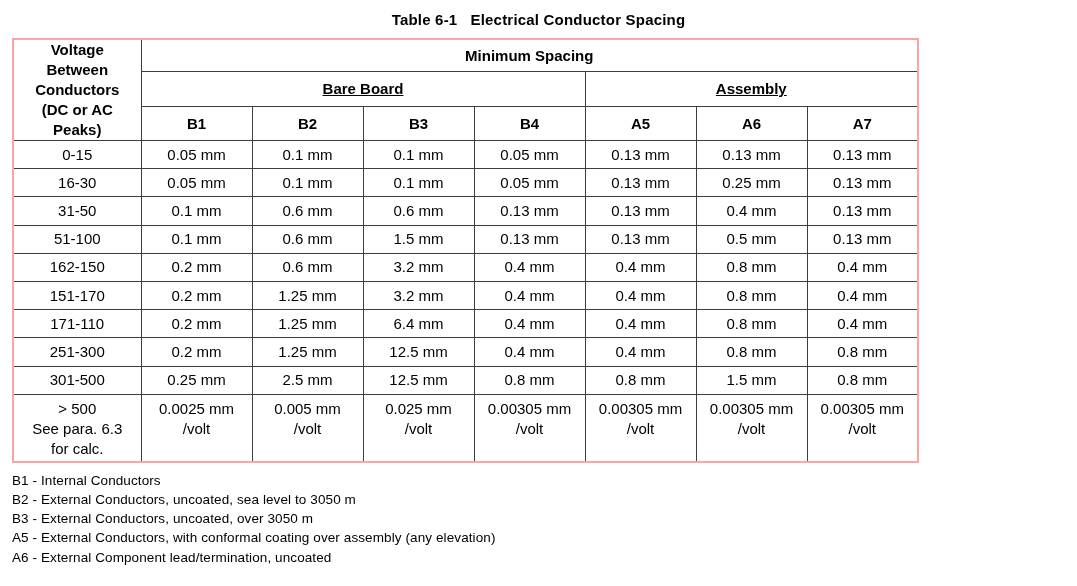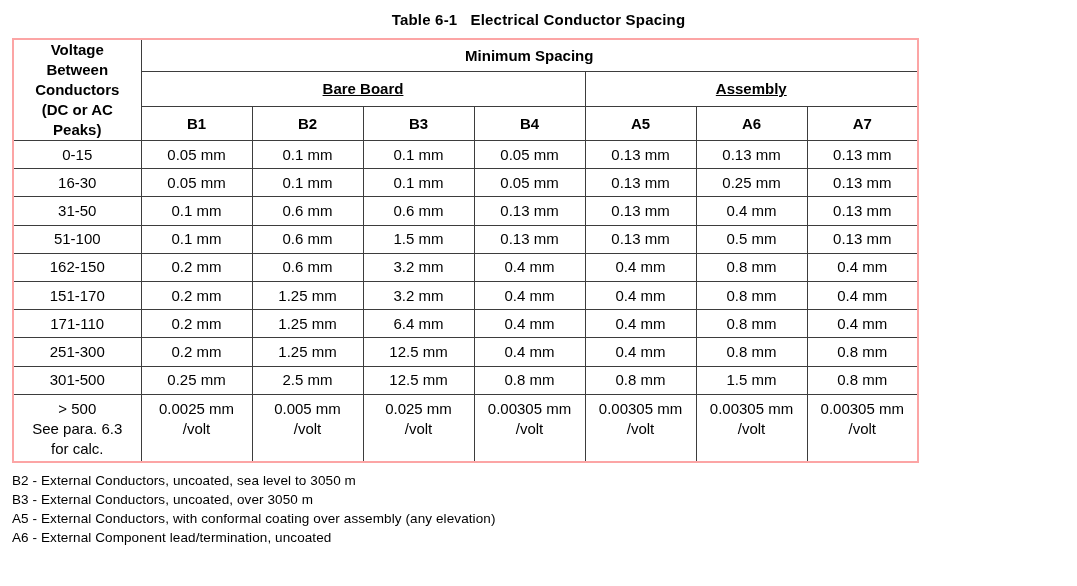--- a/index.html
+++ b/index.html
@@ -209,17 +209,18 @@
 /volt</td>
         <td>0.00305 mm
 /volt</td>
         <td>0.00305 mm
 /volt</td>
       </tr>
     </tbody>
 </table>
 
 <div class="footnotes">
+  <div class="footnote">B1 - Internal Conductors</div>
   <div class="footnote">B2 - External Conductors, uncoated, sea level to 3050 m</div>
   <div class="footnote">B3 - External Conductors, uncoated, over 3050 m</div>
   <div class="footnote">A5 - External Conductors, with conformal coating over assembly (any elevation)</div>
   <div class="footnote">A6 - External Component lead/termination, uncoated</div>
 </div>
 
 </body></html>

